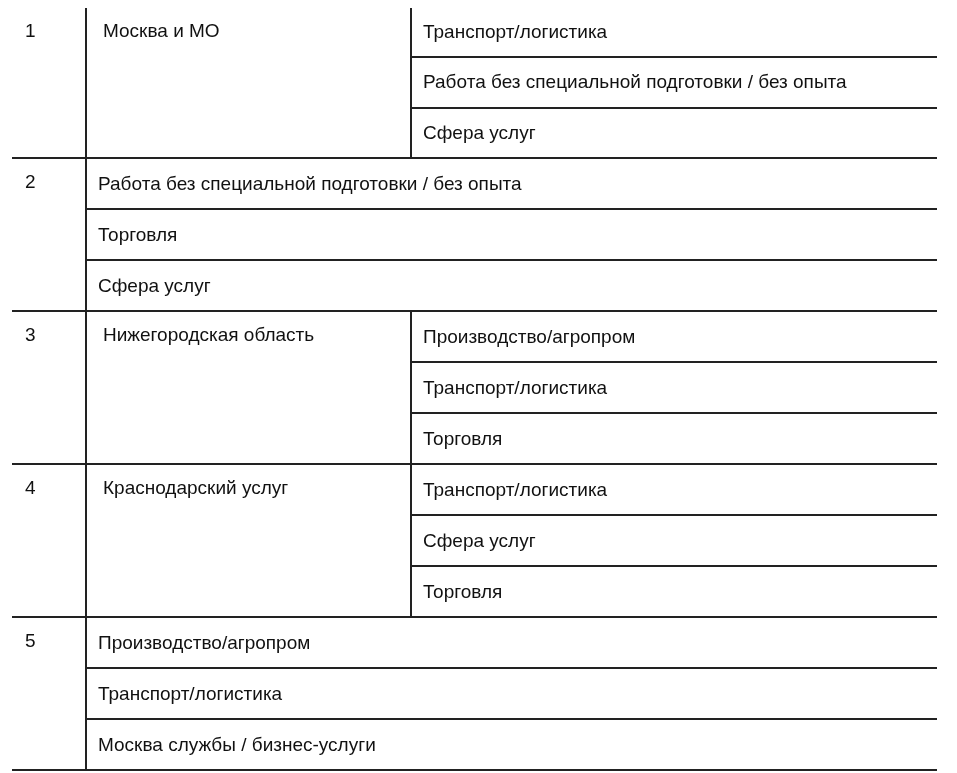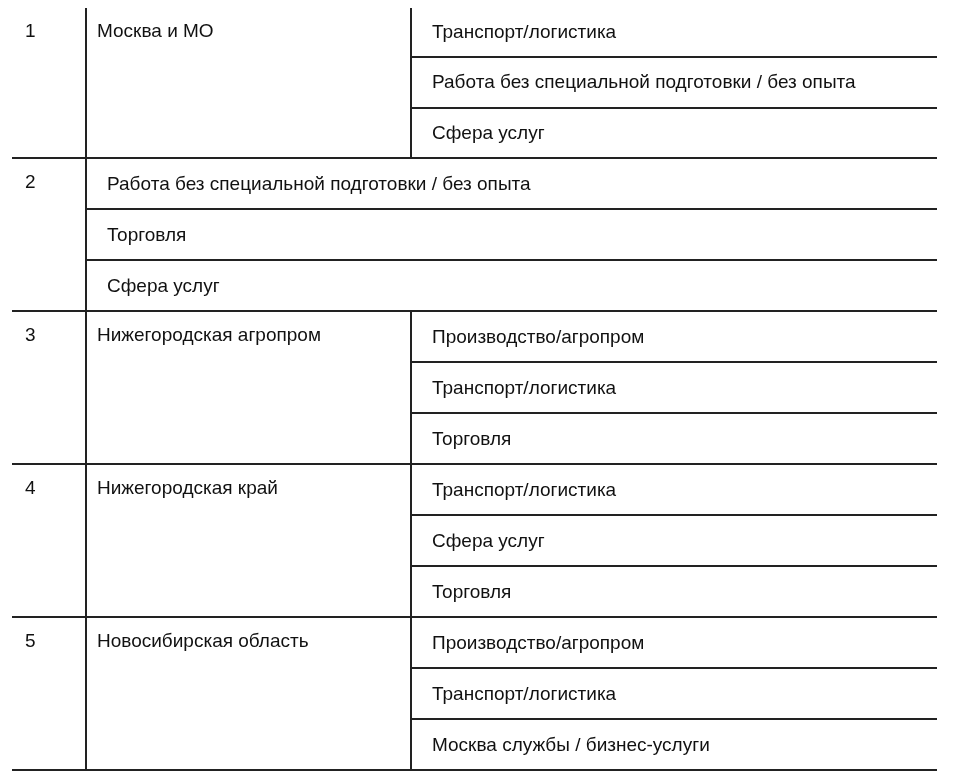--- a/index.html
+++ b/index.html
@@ -35,34 +35,34 @@
       width: 75px;
       box-sizing: border-box;
       padding-left: 13px;
       padding-top: 12px;
       font-size: 19px;
       border-right: 2px solid #222222;
     }
     .cell-region {
       width: 325px;
       box-sizing: border-box;
-      padding-left: 10px;
+      padding-left: 16px;
       padding-top: 12px;
       font-size: 19px;
       border-right: 2px solid #222222;
     }
     .cell-cats {
       flex: 1;
       display: flex;
       flex-direction: column;
     }
     .cat {
       flex: 1;
       box-sizing: border-box;
-      padding-left: 20px;
+      padding-left: 11px;
       display: flex;
       align-items: center;
       font-size: 19px;
       border-bottom: 2px solid #222222;
     }
     .cat:last-child {
       border-bottom: none;
     }
   </style>
 </head>
@@ -84,41 +84,40 @@
     <div class="cell-num">2</div>
     <div class="cell-cats">
       <div class="cat">Работа без специальной подготовки / без опыта</div>
       <div class="cat">Торговля</div>
       <div class="cat">Сфера услуг</div>
     </div>
   </div>
 
   <div class="group">
     <div class="cell-num">3</div>
-    <div class="cell-region">Нижегородская агропром</div>
+    <div class="cell-region">Нижегородская область</div>
     <div class="cell-cats">
       <div class="cat">Производство/агропром</div>
       <div class="cat">Транспорт/логистика</div>
       <div class="cat">Торговля</div>
     </div>
   </div>
 
   <div class="group">
     <div class="cell-num">4</div>
-    <div class="cell-region">Нижегородская край</div>
+    <div class="cell-region">Краснодарский услуг</div>
     <div class="cell-cats">
       <div class="cat">Транспорт/логистика</div>
       <div class="cat">Сфера услуг</div>
       <div class="cat">Торговля</div>
     </div>
   </div>
 
   <div class="group">
     <div class="cell-num">5</div>
-    <div class="cell-region">Новосибирская область</div>
     <div class="cell-cats">
       <div class="cat">Производство/агропром</div>
       <div class="cat">Транспорт/логистика</div>
       <div class="cat">Москва службы / бизнес-услуги</div>
     </div>
   </div>
 
 </div>
 
 </body></html>

